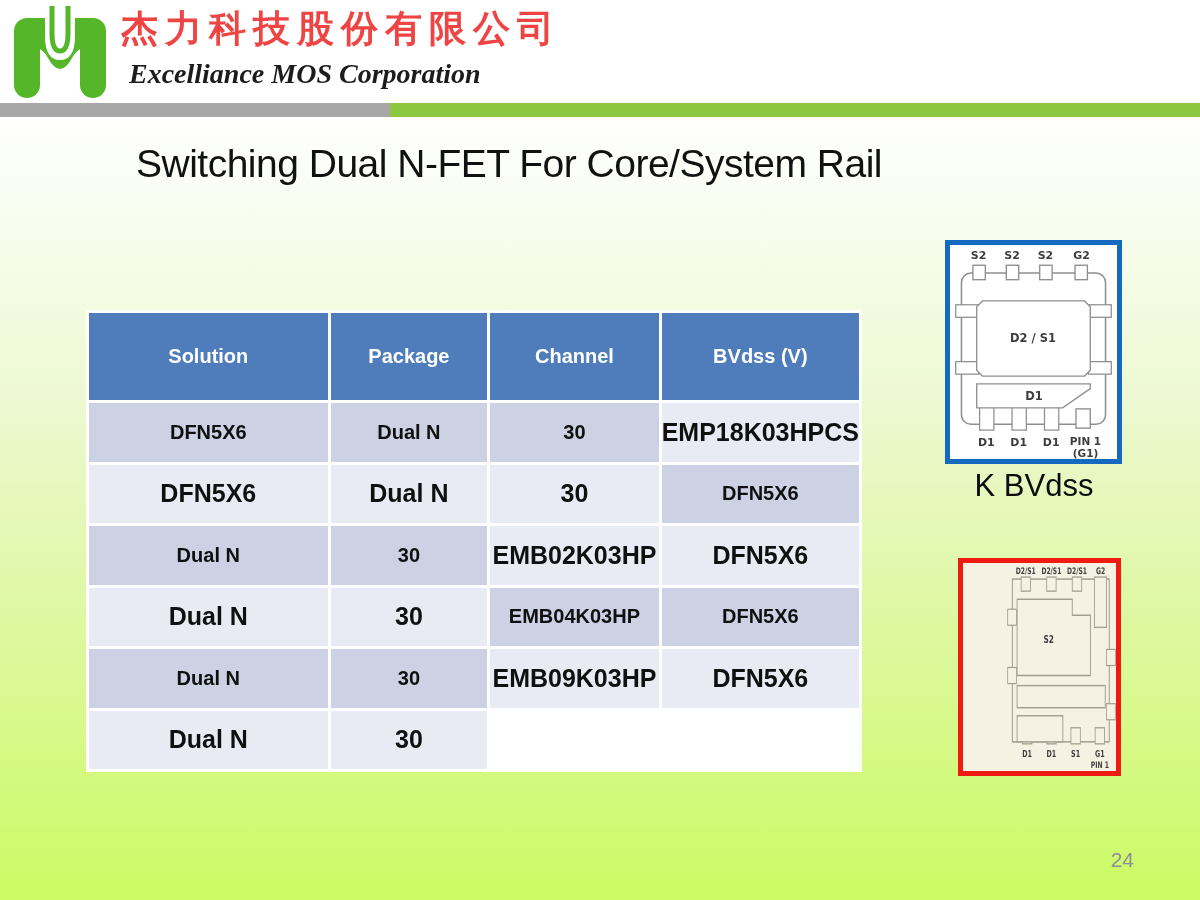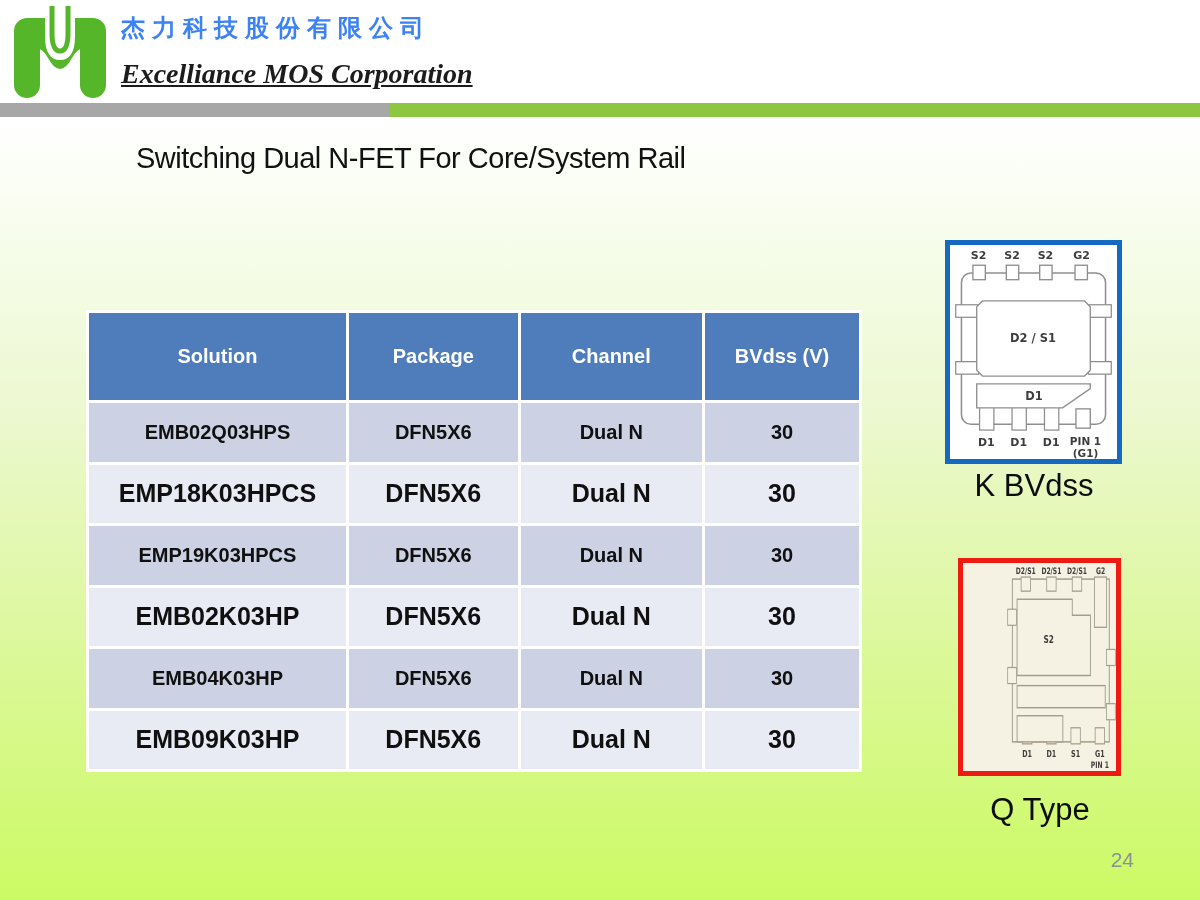--- a/index.html
+++ b/index.html
@@ -5,33 +5,33 @@
   * { margin:0; padding:0; box-sizing:border-box; }
   body { font-family:"Liberation Sans", sans-serif; }
   .slide {
     position:relative; width:1200px; height:900px; overflow:hidden;
     background:linear-gradient(180deg,#ffffff 0%,#ffffff 13%,#f8fdef 24%,#ecf8cf 46%,#dcf89b 72%,#ccfa64 100%);
   }
   
   .header-band { position:absolute; left:0; top:0; width:1200px; height:103px; background:#ffffff; }
   .logo { position:absolute; left:12px; top:6px; width:96px; height:92px; }
   .company-cn {
-    font-family:"Liberation Serif", serif; font-weight:bold; font-size:24px;
-    letter-spacing:7px; color:#3b82f6; position:absolute; left:121px; top:12px; white-space:nowrap;
+    font-family:"Liberation Serif", serif; font-weight:bold; font-size:37px;
+    letter-spacing:7px; color:#ef4444; position:absolute; left:121px; top:4px; white-space:nowrap;
   }
   .company-en {
     font-family:"Liberation Serif", serif; font-style:italic; font-weight:bold;
-    font-size:28px; color:#1c1c1c; position:absolute; left:121px; top:58px; white-space:nowrap;text-decoration:underline;
+    font-size:28px; color:#1c1c1c; position:absolute; left:129px; top:58px; white-space:nowrap;
   }
   .divider { position:absolute; left:0; top:103px; height:14px; }
   .divider.gray  { width:390px; background:#a7a7a7; }
   .divider.green { left:390px; width:810px; background:#8dc63f; }
   
   .slide-title {
-    position:absolute; left:136px; top:142px; font-size:29px; color:#111;
+    position:absolute; left:136px; top:142px; font-size:39px; color:#111;
     letter-spacing:-0.5px; white-space:nowrap;
   }
   
   .product-table {
     position:absolute; left:86px; top:310px; width:776px; height:462px;
     background:#ffffff; padding:3px; display:grid;
     grid-template-columns:262fr 172fr 185fr 157fr;
     grid-template-rows:87px repeat(6, 1fr); gap:3px;
   }
   .cell { display:flex; align-items:center; justify-content:center; font-weight:bold; }
@@ -77,31 +77,29 @@
   <div class="divider green"></div>
 
   <div class="slide-title">Switching Dual N-FET For Core/System Rail</div>
 
   <div class="product-table">
     <div class="cell head">Solution</div>
     <div class="cell head">Package</div>
     <div class="cell head">Channel</div>
     <div class="cell head">BVdss (V)</div>
 
-    <div class="cell odd">EMB02Q03HPS</div>
     <div class="cell odd">DFN5X6</div>
     <div class="cell odd">Dual N</div>
     <div class="cell odd">30</div>
 
     <div class="cell even">EMP18K03HPCS</div>
     <div class="cell even">DFN5X6</div>
     <div class="cell even">Dual N</div>
     <div class="cell even">30</div>
 
-    <div class="cell odd">EMP19K03HPCS</div>
     <div class="cell odd">DFN5X6</div>
     <div class="cell odd">Dual N</div>
     <div class="cell odd">30</div>
 
     <div class="cell even">EMB02K03HP</div>
     <div class="cell even">DFN5X6</div>
     <div class="cell even">Dual N</div>
     <div class="cell even">30</div>
 
     <div class="cell odd">EMB04K03HP</div>
@@ -185,17 +183,16 @@
 
       <rect x="15" y="152" width="68" height="26" fill="#f6f2e3" stroke="#a39d8d" stroke-width="1.4"></rect>
 
       <text x="30" y="193" font-size="9.5" text-anchor="middle">D1</text>
       <text x="66" y="193" font-size="9.5" text-anchor="middle">D1</text>
       <text x="102" y="193" font-size="9.5" text-anchor="middle">S1</text>
       <text x="138" y="193" font-size="9.5" text-anchor="middle">G1</text>
       <text x="138" y="204" font-size="9" text-anchor="middle">PIN 1</text>
     </svg>
   </div>
-  <div class="type-label q-label">Q Type</div>
 
   <div class="page-number">24</div>
 
 </div>
 
 </body></html>

